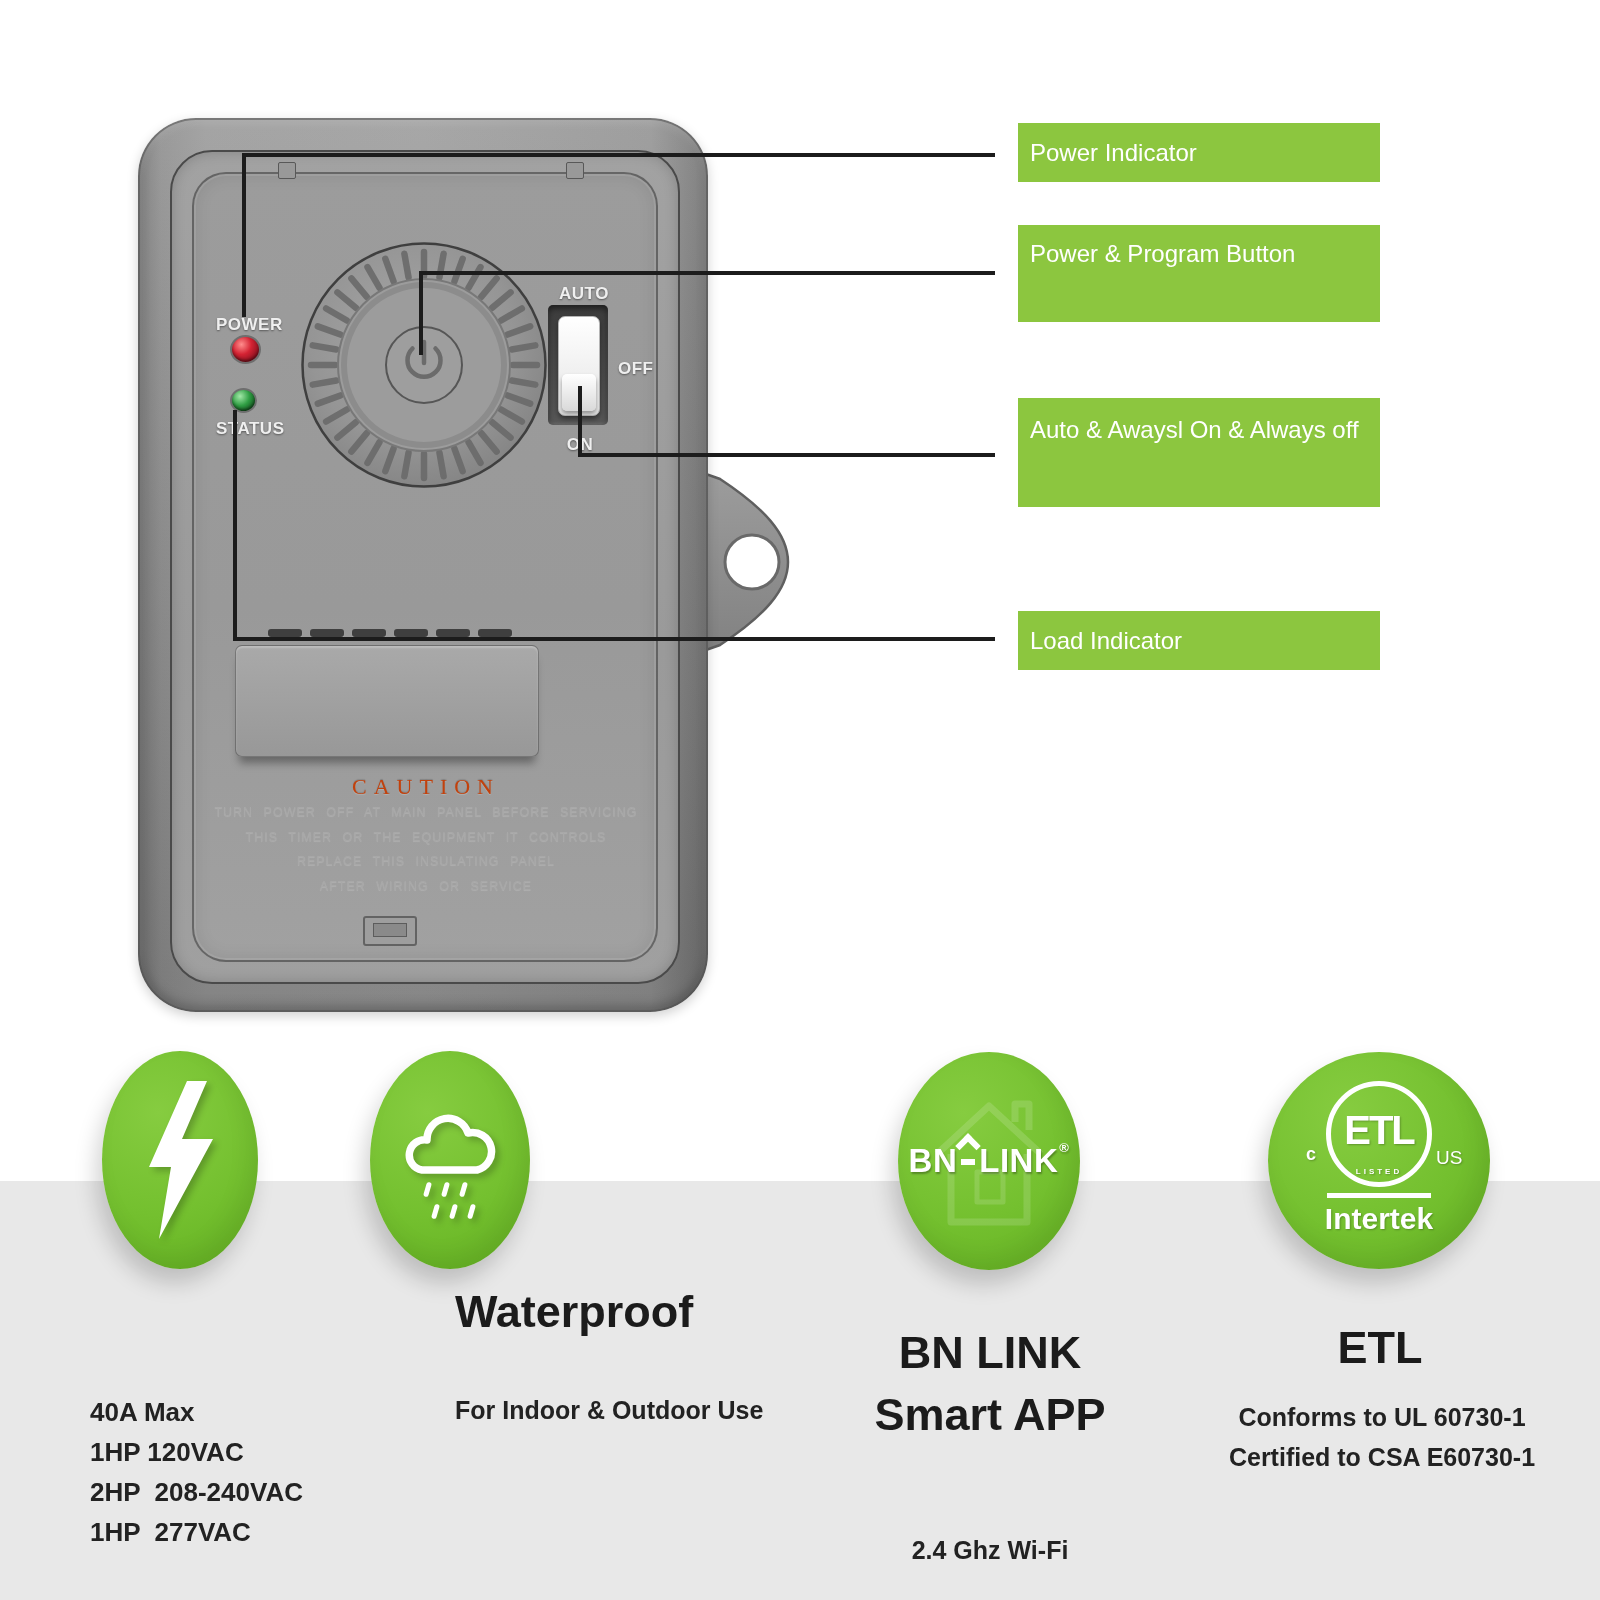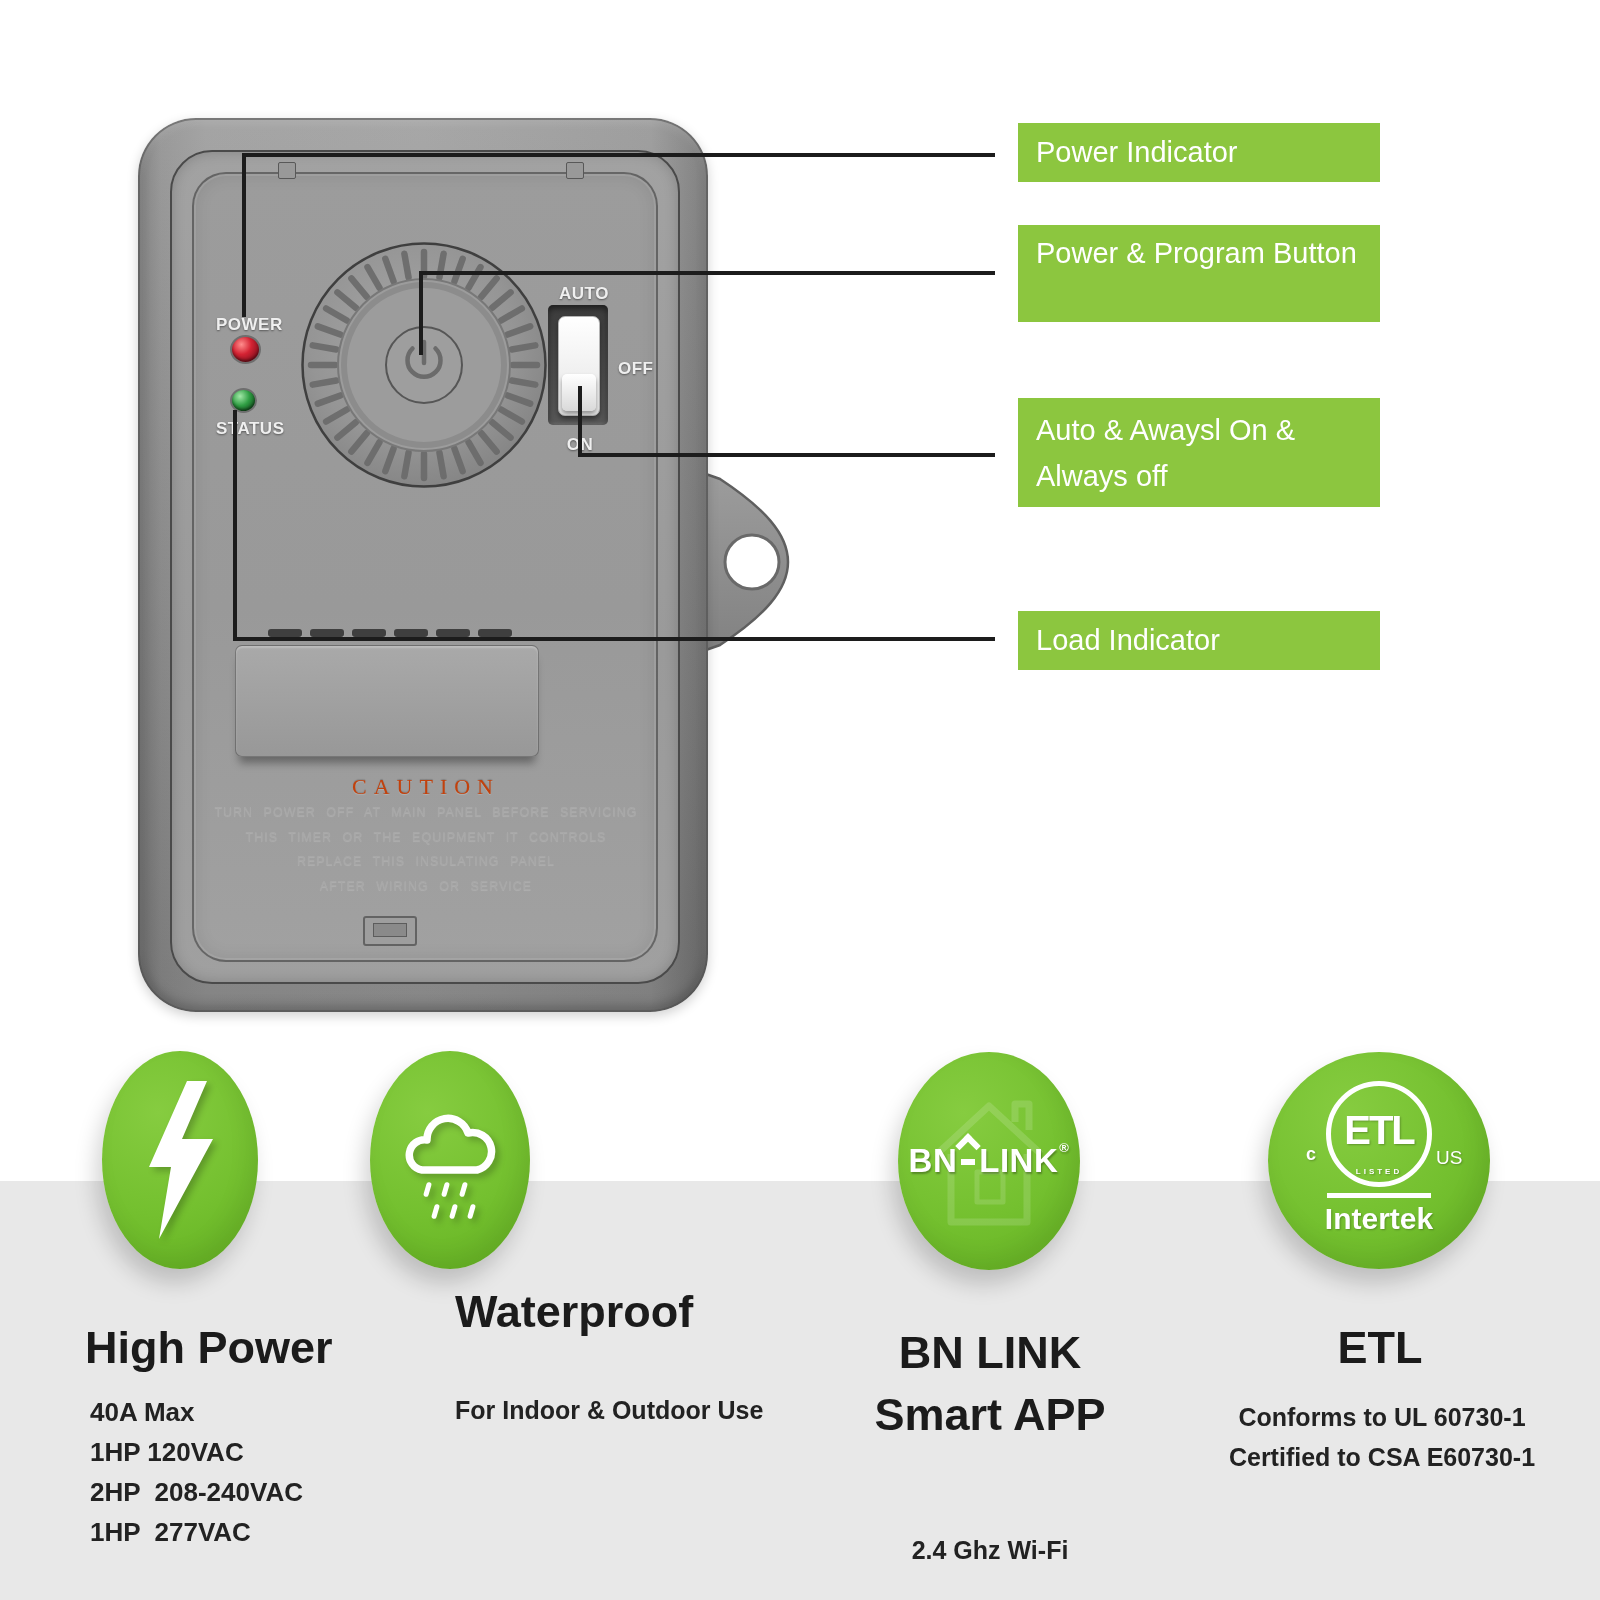--- a/index.html
+++ b/index.html
@@ -53,21 +53,21 @@
   .caution .cap-line{font-size:12.5px;letter-spacing:1px;word-spacing:6px;line-height:24.5px;color:#a8a8a8;
      text-shadow:0 1px 1px rgba(255,255,255,.18);}
   .caution .cap-line:first-of-type{margin-top:6px;}
   .bottom-clip{position:absolute;left:225px;top:798px;width:50px;height:26px;z-index:6;
      background:#9e9e9e;border:2px solid #636363;border-radius:3px;}
   .bottom-clip::after{content:"";position:absolute;left:8px;top:5px;right:8px;bottom:7px;background:#8a8a8a;border:1px solid #5c5c5c;}
 
   
   .cline{position:absolute;background:var(--line-black,#1c1c1c);z-index:40;}
   .callout{position:absolute;left:1018px;width:362px;background:var(--callout-green,#8cc63f);color:#fff;
-     font-size:29px;z-index:41;box-sizing:border-box;padding-left:18px;}
+     font-size:24px;z-index:41;box-sizing:border-box;padding-left:12px;}
   .co-1{top:123px;height:59px;line-height:59px;}
   .co-2{top:225px;height:97px;line-height:43px;padding-top:7px;}
   .co-3{top:398px;height:109px;line-height:46px;padding-top:9px;}
   .co-4{top:611px;height:59px;line-height:59px;}
 
   
   .fcircle{position:absolute;border-radius:50%;z-index:10;display:flex;align-items:center;justify-content:center;
      background:radial-gradient(circle at 36% 28%, #86cc40, var(--circle-green,#74c02f) 55%, #65b223 95%);
      box-shadow:-6px 14px 22px rgba(0,0,0,.18), inset -8px -12px 22px rgba(0,0,0,.07);}
   .fc-1{left:102px;top:1051px;width:156px;height:218px;}
@@ -282,21 +282,20 @@
         <span class="etl-big">ETL</span>
         <span class="etl-listed">LISTED</span>
       </div>
       <span class="etl-c">c</span>
       <span class="etl-us">US</span>
       <div class="etl-divider"></div>
       <div class="etl-intertek">Intertek</div>
     </div>
   </div>
 
-  <div class="ftitle" style="left:85px;top:1322px;">High Power</div>
   <div class="fsub specs">
     <div>40A Max</div>
     <div>1HP 120VAC</div>
     <div>2HP  208-240VAC</div>
     <div>1HP  277VAC</div>
   </div>
 
   <div class="ftitle" style="left:455px;top:1286px;">Waterproof</div>
   <div class="fsub sub-2">For Indoor &amp; Outdoor Use</div>
 

